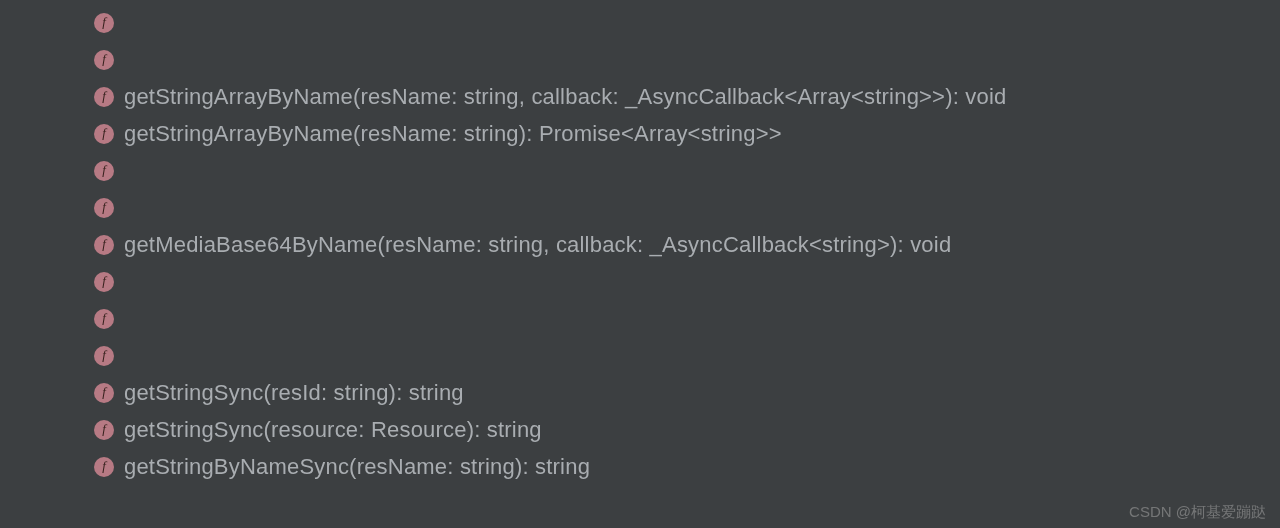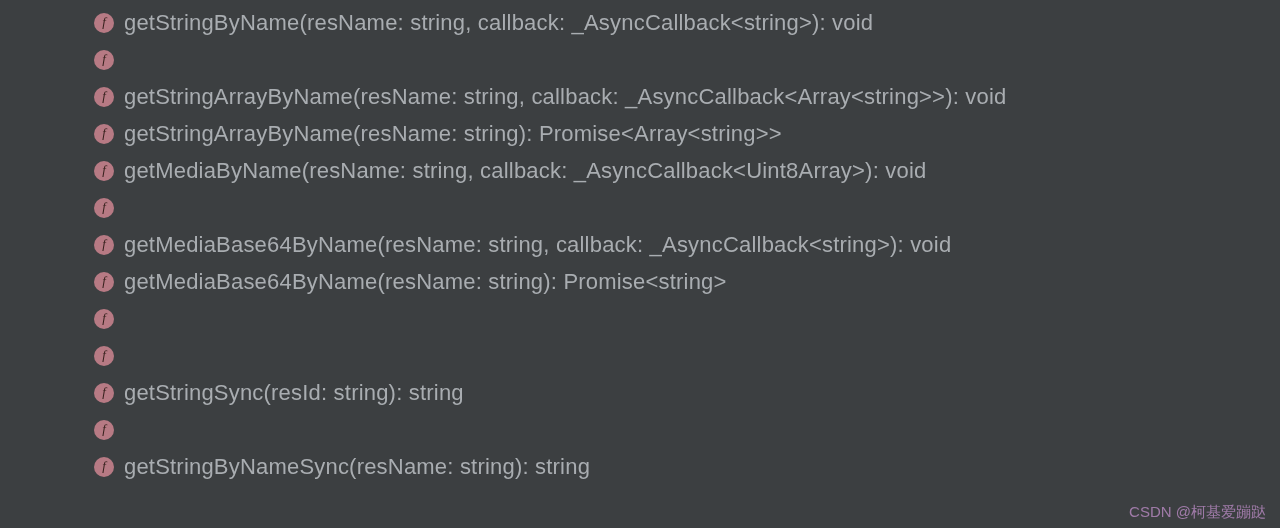--- a/index.html
+++ b/index.html
@@ -51,35 +51,34 @@
       color: #a9adb1;
       font-size: 22px;
       font-weight: 400;
       white-space: nowrap;
       letter-spacing: 0.2px;
     }
     .watermark {
       position: absolute;
       bottom: 6px;
       right: 14px;
-      color: #f0abfc;
+      color: #a3a3a3;
       font-size: 15px;
       font-weight: 400;
       opacity: 0.55;
     }
   </style>
 </head>
 <body>
 
 <div class="list">
   <div class="list-item">
     <div class="icon">
         <span class="icon-letter">f</span>
       </div>
-    <span class="signature">getStringByName(resName: string, callback: _AsyncCallback&lt;string&gt;): void</span>
   </div>
   <div class="list-item">
     <div class="icon">
         <span class="icon-letter">f</span>
       </div>
   </div>
   <div class="list-item">
     <div class="icon">
         <span class="icon-letter">f</span>
       </div>
@@ -88,38 +87,36 @@
   <div class="list-item">
     <div class="icon">
         <span class="icon-letter">f</span>
       </div>
     <span class="signature">getStringArrayByName(resName: string): Promise&lt;Array&lt;string&gt;&gt;</span>
   </div>
   <div class="list-item">
     <div class="icon">
         <span class="icon-letter">f</span>
       </div>
-    <span class="signature">getMediaByName(resName: string, callback: _AsyncCallback&lt;Uint8Array&gt;): void</span>
   </div>
   <div class="list-item">
     <div class="icon">
         <span class="icon-letter">f</span>
       </div>
   </div>
   <div class="list-item">
     <div class="icon">
         <span class="icon-letter">f</span>
       </div>
     <span class="signature">getMediaBase64ByName(resName: string, callback: _AsyncCallback&lt;string&gt;): void</span>
   </div>
   <div class="list-item">
     <div class="icon">
         <span class="icon-letter">f</span>
       </div>
-    <span class="signature">getMediaBase64ByName(resName: string): Promise&lt;string&gt;</span>
   </div>
   <div class="list-item">
     <div class="icon">
         <span class="icon-letter">f</span>
       </div>
   </div>
   <div class="list-item">
     <div class="icon">
         <span class="icon-letter">f</span>
       </div>
@@ -127,20 +124,21 @@
   <div class="list-item">
     <div class="icon">
         <span class="icon-letter">f</span>
       </div>
     <span class="signature">getStringSync(resId: string): string</span>
   </div>
   <div class="list-item">
     <div class="icon">
         <span class="icon-letter">f</span>
       </div>
+    <span class="signature">getStringSync(resource: Resource): string</span>
   </div>
   <div class="list-item">
     <div class="icon">
         <span class="icon-letter">f</span>
       </div>
     <span class="signature">getStringByNameSync(resName: string): string</span>
   </div>
 </div>
 
 <div class="watermark">CSDN @柯基爱蹦跶</div>

